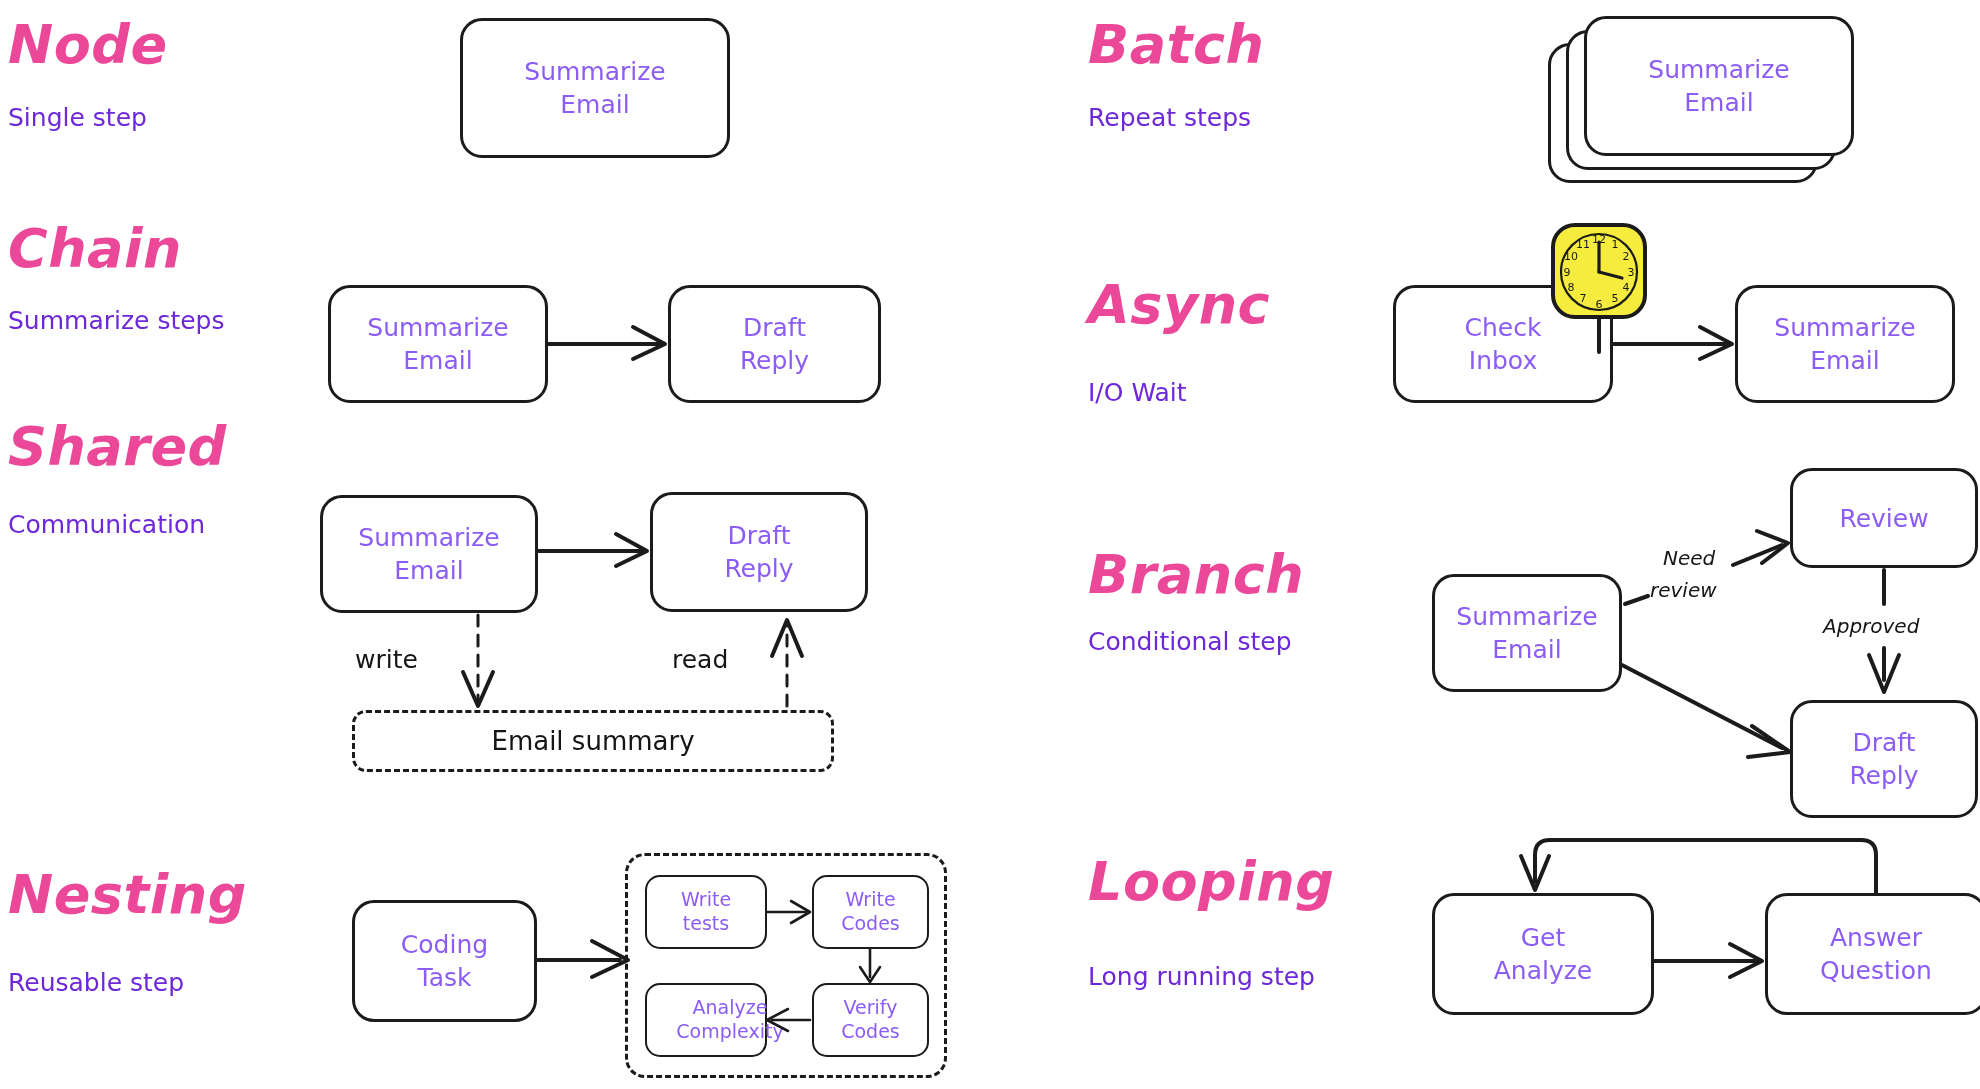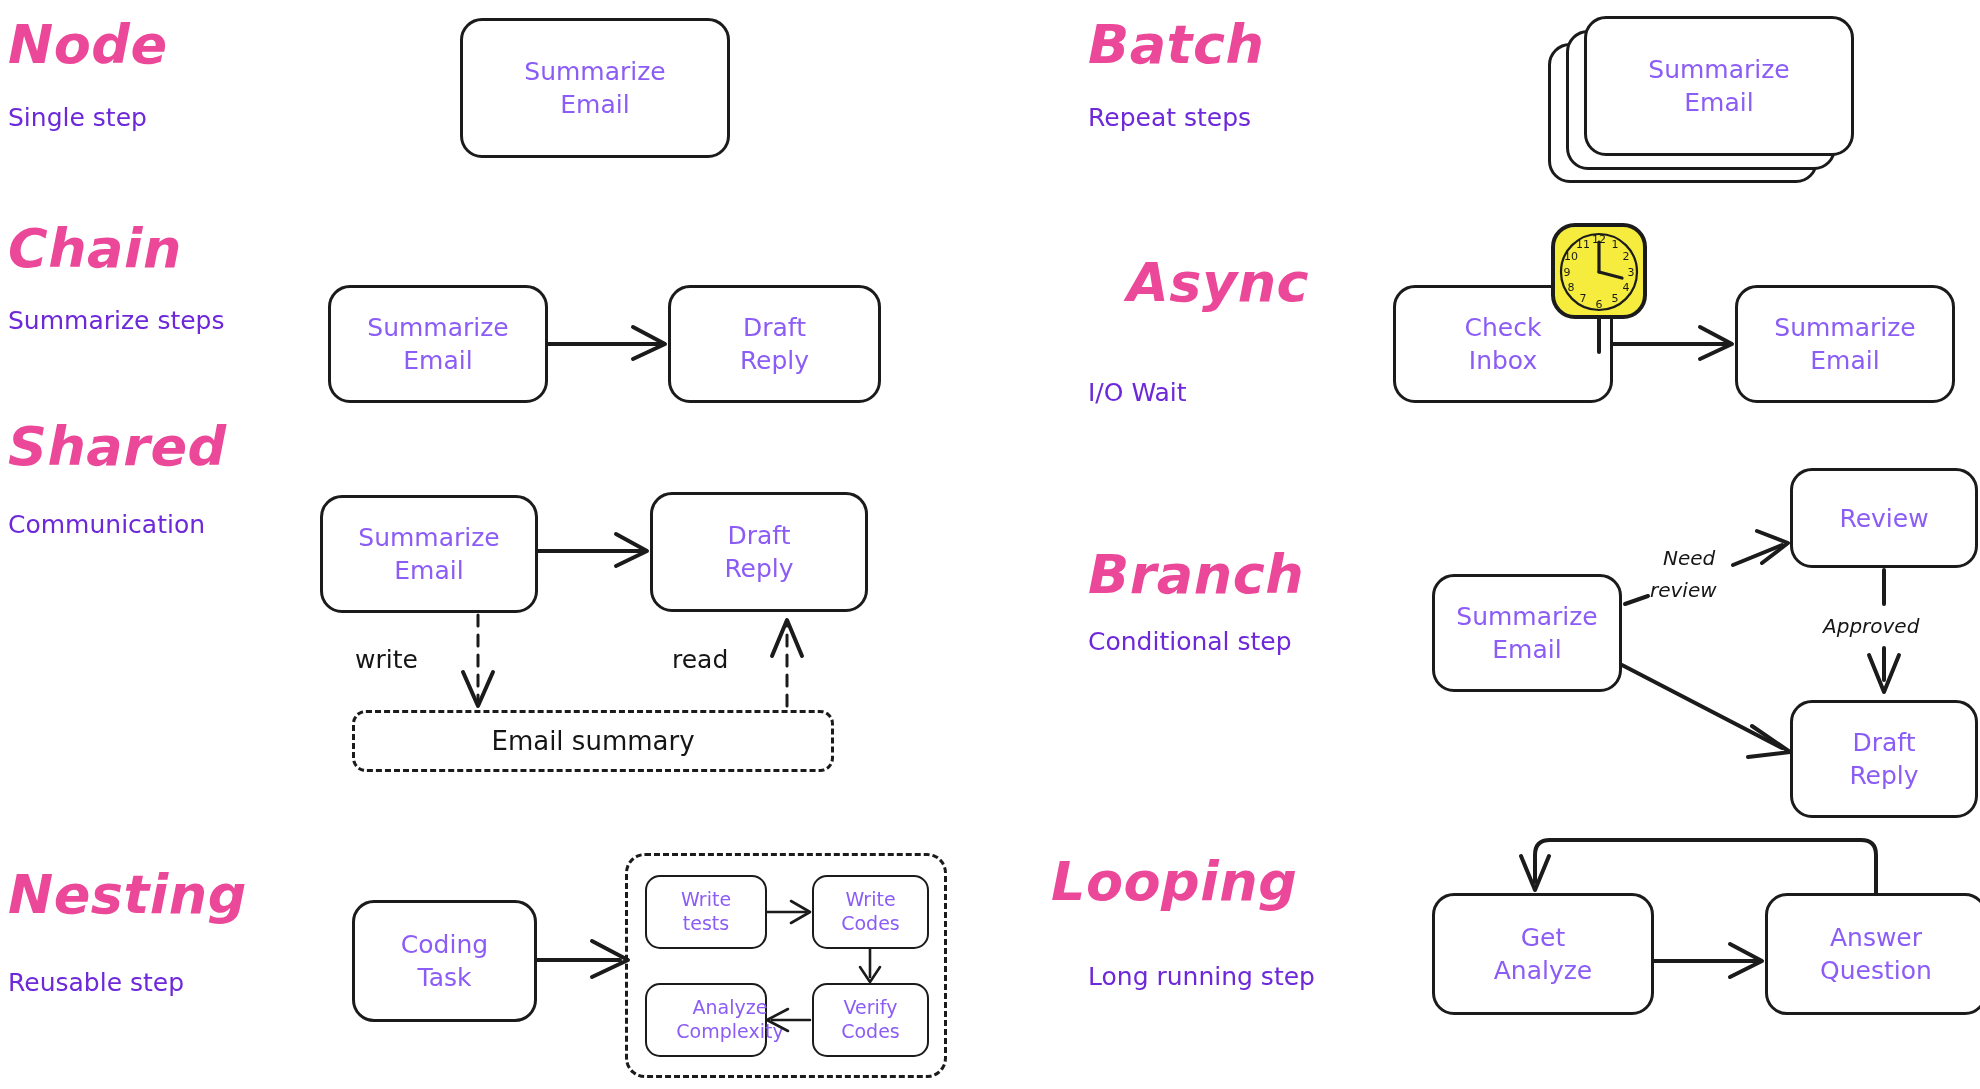--- a/index.html
+++ b/index.html
@@ -179,21 +179,21 @@
 Email</div>
 
   <div class="pattern-title" style="left:8px; top:222px;">Chain</div>
   <div class="pattern-sub" style="left:8px; top:308px;">Summarize steps</div>
 
   <div class="node" style="left:328px; top:285px; width:220px; height:118px;">Summarize
 Email</div>
   <div class="node" style="left:668px; top:285px; width:213px; height:118px;">Draft
 Reply</div>
 
-  <div class="pattern-title" style="left:1088px; top:256px;margin-left:39px;">Async</div>
+  <div class="pattern-title" style="left:1088px; top:278px;">Async</div>
   <div class="pattern-sub" style="left:1088px; top:380px;">I/O Wait</div>
 
   <div class="node" style="left:1393px; top:285px; width:220px; height:118px;">Check
 Inbox</div>
   <div class="node" style="left:1735px; top:285px; width:220px; height:118px;">Summarize
 Email</div>
 
   <div class="clock-wrap" style="left:1549px; top:221px; width:100px; height:100px;">
     <svg width="100" height="100" viewBox="0 0 100 100">
       <rect x="4" y="4" width="92" height="92" rx="22" ry="22" fill="#f5ec3d" stroke="#1b1b1b" stroke-width="4"></rect>
@@ -254,21 +254,21 @@
 
   <div class="node small" style="left:645px; top:875px; width:122px; height:74px;">Write
 tests</div>
   <div class="node small" style="left:812px; top:875px; width:117px; height:74px;">Write
 Codes</div>
   <div class="node small" style="left:812px; top:983px; width:117px; height:74px;">Verify
 Codes</div>
   <div class="node small" style="left:645px; top:983px; width:122px; height:74px;padding-left:48px;">Analyze
 Complexity</div>
 
-  <div class="pattern-title" style="left:1051px; top:855px;">Looping</div>
+  <div class="pattern-title" style="left:1088px; top:855px;">Looping</div>
   <div class="pattern-sub" style="left:1088px; top:964px;">Long running step</div>
 
   <div class="node" style="left:1432px; top:893px; width:222px; height:122px;">Get
 Analyze</div>
   <div class="node" style="left:1765px; top:893px; width:222px; height:122px;">Answer
 Question</div>
 
   <svg class="edges" viewBox="0 0 1980 1089">
 
     <g>

